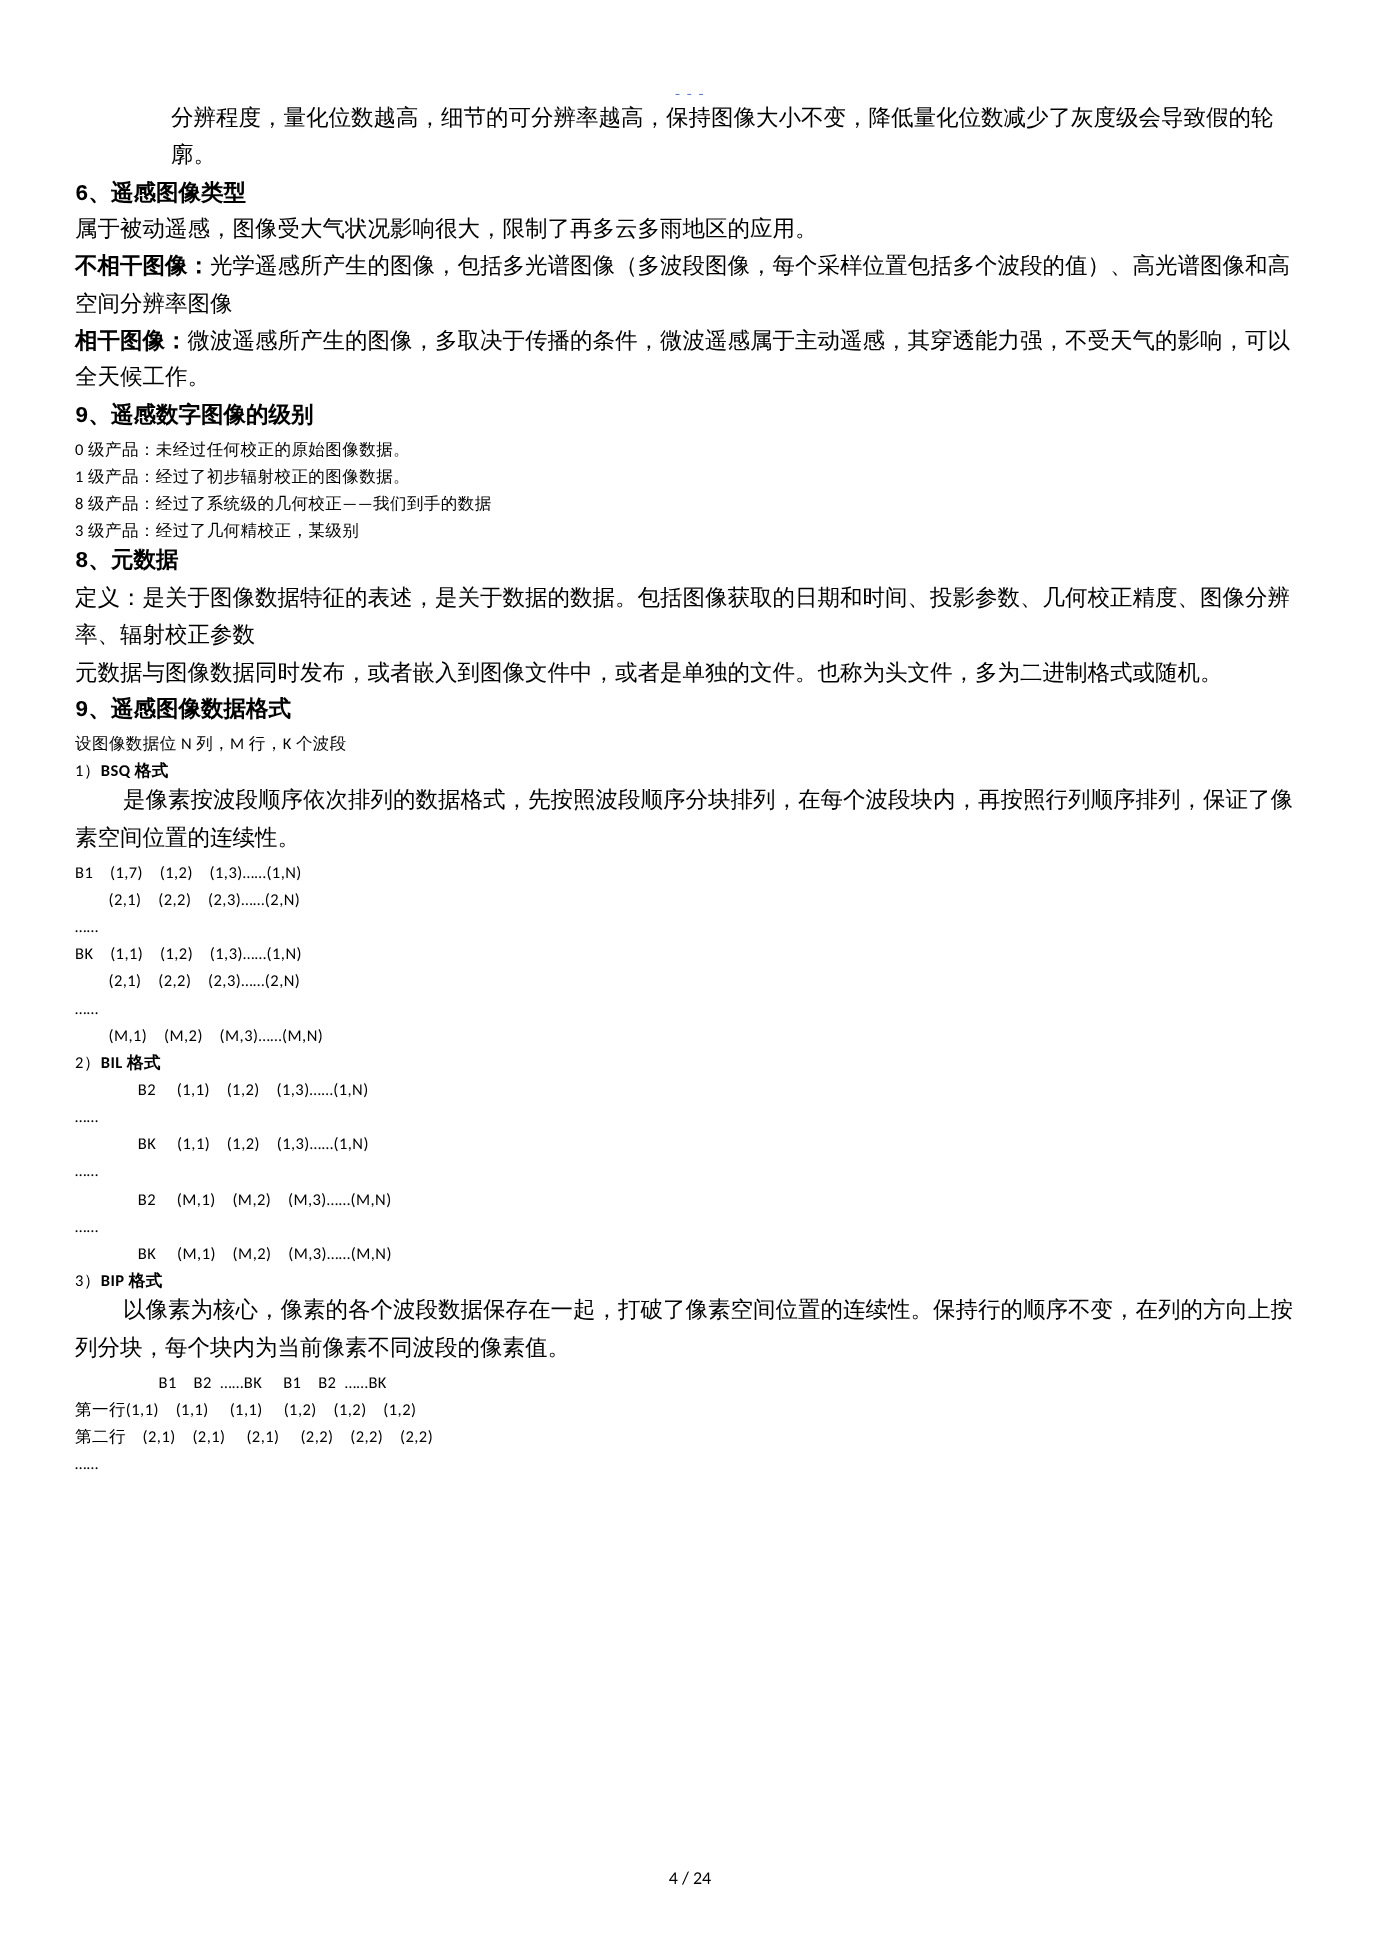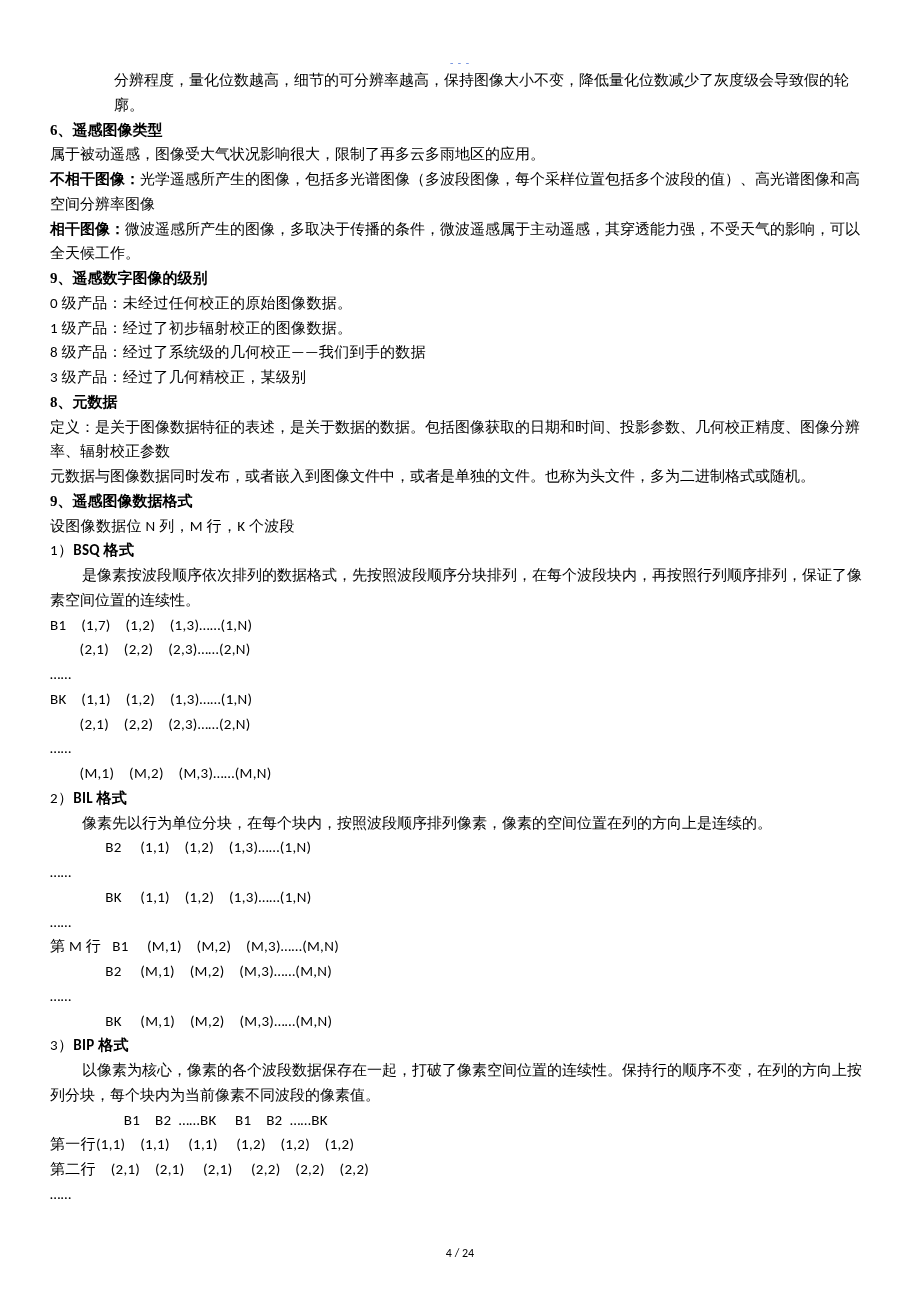--- a/index.html
+++ b/index.html
@@ -20,30 +20,30 @@
       left: 50%;
       transform: translateX(-50%);
       font-size: 10px;
       color: #5b7fd9;
       letter-spacing: 1px;
     }
     .content { margin-top: 8px; }
     .indent { padding-left: 64px; }
     .bold { font-weight: bold; }
     .heading { font-weight: bold; margin-top: 44px; }
-    .mono { font-family: Calibri, "Segoe UI", sans-serif; font-size: 15px; letter-spacing: 0.3px; }
+    .mono { font-family: Calibri, "Segoe UI", sans-serif; font-size: 11px; letter-spacing: 0.3px; }
     .footer {
       position: absolute;
       bottom: 38px;
       left: 50%;
       transform: translateX(-50%);
       font-family: Calibri, sans-serif;
       font-size: 12px;
     }
-    p { margin: 0; }
+    p { margin: 0; font-family: Liberation Mono, monospace; }
   </style>
 </head>
 <body>
 
 <div class="header-link">- - -</div>
 
 <div class="content">
 
   <p class="indent">分辨程度，量化位数越高，细节的可分辨率越高，保持图像大小不变，降低量化位数减少了灰度级会导致假的轮廓。</p>
 
@@ -72,26 +72,24 @@
   <p><span style="display:inline-block;width:32px;"></span><span>是像素按波段顺序依次排列的数据格式，先按照波段顺序分块排列，在每个波段块内，再按照行列顺序排列，保证了像素空间位置的连续性。</span></p>
   <p class="mono" style="white-space:pre">B1    (1,7)    (1,2)    (1,3)……(1,N)</p>
   <p class="mono" style="white-space:pre">        (2,1)    (2,2)    (2,3)……(2,N)</p>
   <p class="mono" style="white-space:pre">……</p>
   <p class="mono" style="white-space:pre">BK    (1,1)    (1,2)    (1,3)……(1,N)</p>
   <p class="mono" style="white-space:pre">        (2,1)    (2,2)    (2,3)……(2,N)</p>
   <p class="mono" style="white-space:pre">……</p>
   <p class="mono" style="white-space:pre">        (M,1)    (M,2)    (M,3)……(M,N)</p>
 
   <p class="mono"><span>2）</span><span class="bold">BIL 格式</span></p>
-  <p><span style="display:inline-block;width:32px;"></span><span>像素先以行为单位分块，在每个块内，按照波段顺序排列像素，像素的空间位置在列的方向上是连续的。</span></p>
   <p class="mono" style="white-space:pre">               B2     (1,1)    (1,2)    (1,3)……(1,N)</p>
   <p class="mono" style="white-space:pre">……</p>
   <p class="mono" style="white-space:pre">               BK     (1,1)    (1,2)    (1,3)……(1,N)</p>
   <p class="mono" style="white-space:pre">……</p>
-  <p class="mono" style="white-space:pre">第 M 行   B1     (M,1)    (M,2)    (M,3)……(M,N)</p>
   <p class="mono" style="white-space:pre">               B2     (M,1)    (M,2)    (M,3)……(M,N)</p>
   <p class="mono" style="white-space:pre">……</p>
   <p class="mono" style="white-space:pre">               BK     (M,1)    (M,2)    (M,3)……(M,N)</p>
 
   <p class="mono"><span>3）</span><span class="bold">BIP 格式</span></p>
   <p><span style="display:inline-block;width:32px;"></span><span>以像素为核心，像素的各个波段数据保存在一起，打破了像素空间位置的连续性。保持行的顺序不变，在列的方向上按列分块，每个块内为当前像素不同波段的像素值。</span></p>
   <p class="mono" style="white-space:pre">                    B1    B2  ……BK     B1    B2  ……BK</p>
   <p class="mono" style="white-space:pre">第一行(1,1)    (1,1)     (1,1)     (1,2)    (1,2)    (1,2)</p>
   <p class="mono" style="white-space:pre">第二行    (2,1)    (2,1)     (2,1)     (2,2)    (2,2)    (2,2)</p>
   <p class="mono" style="white-space:pre">……</p>

